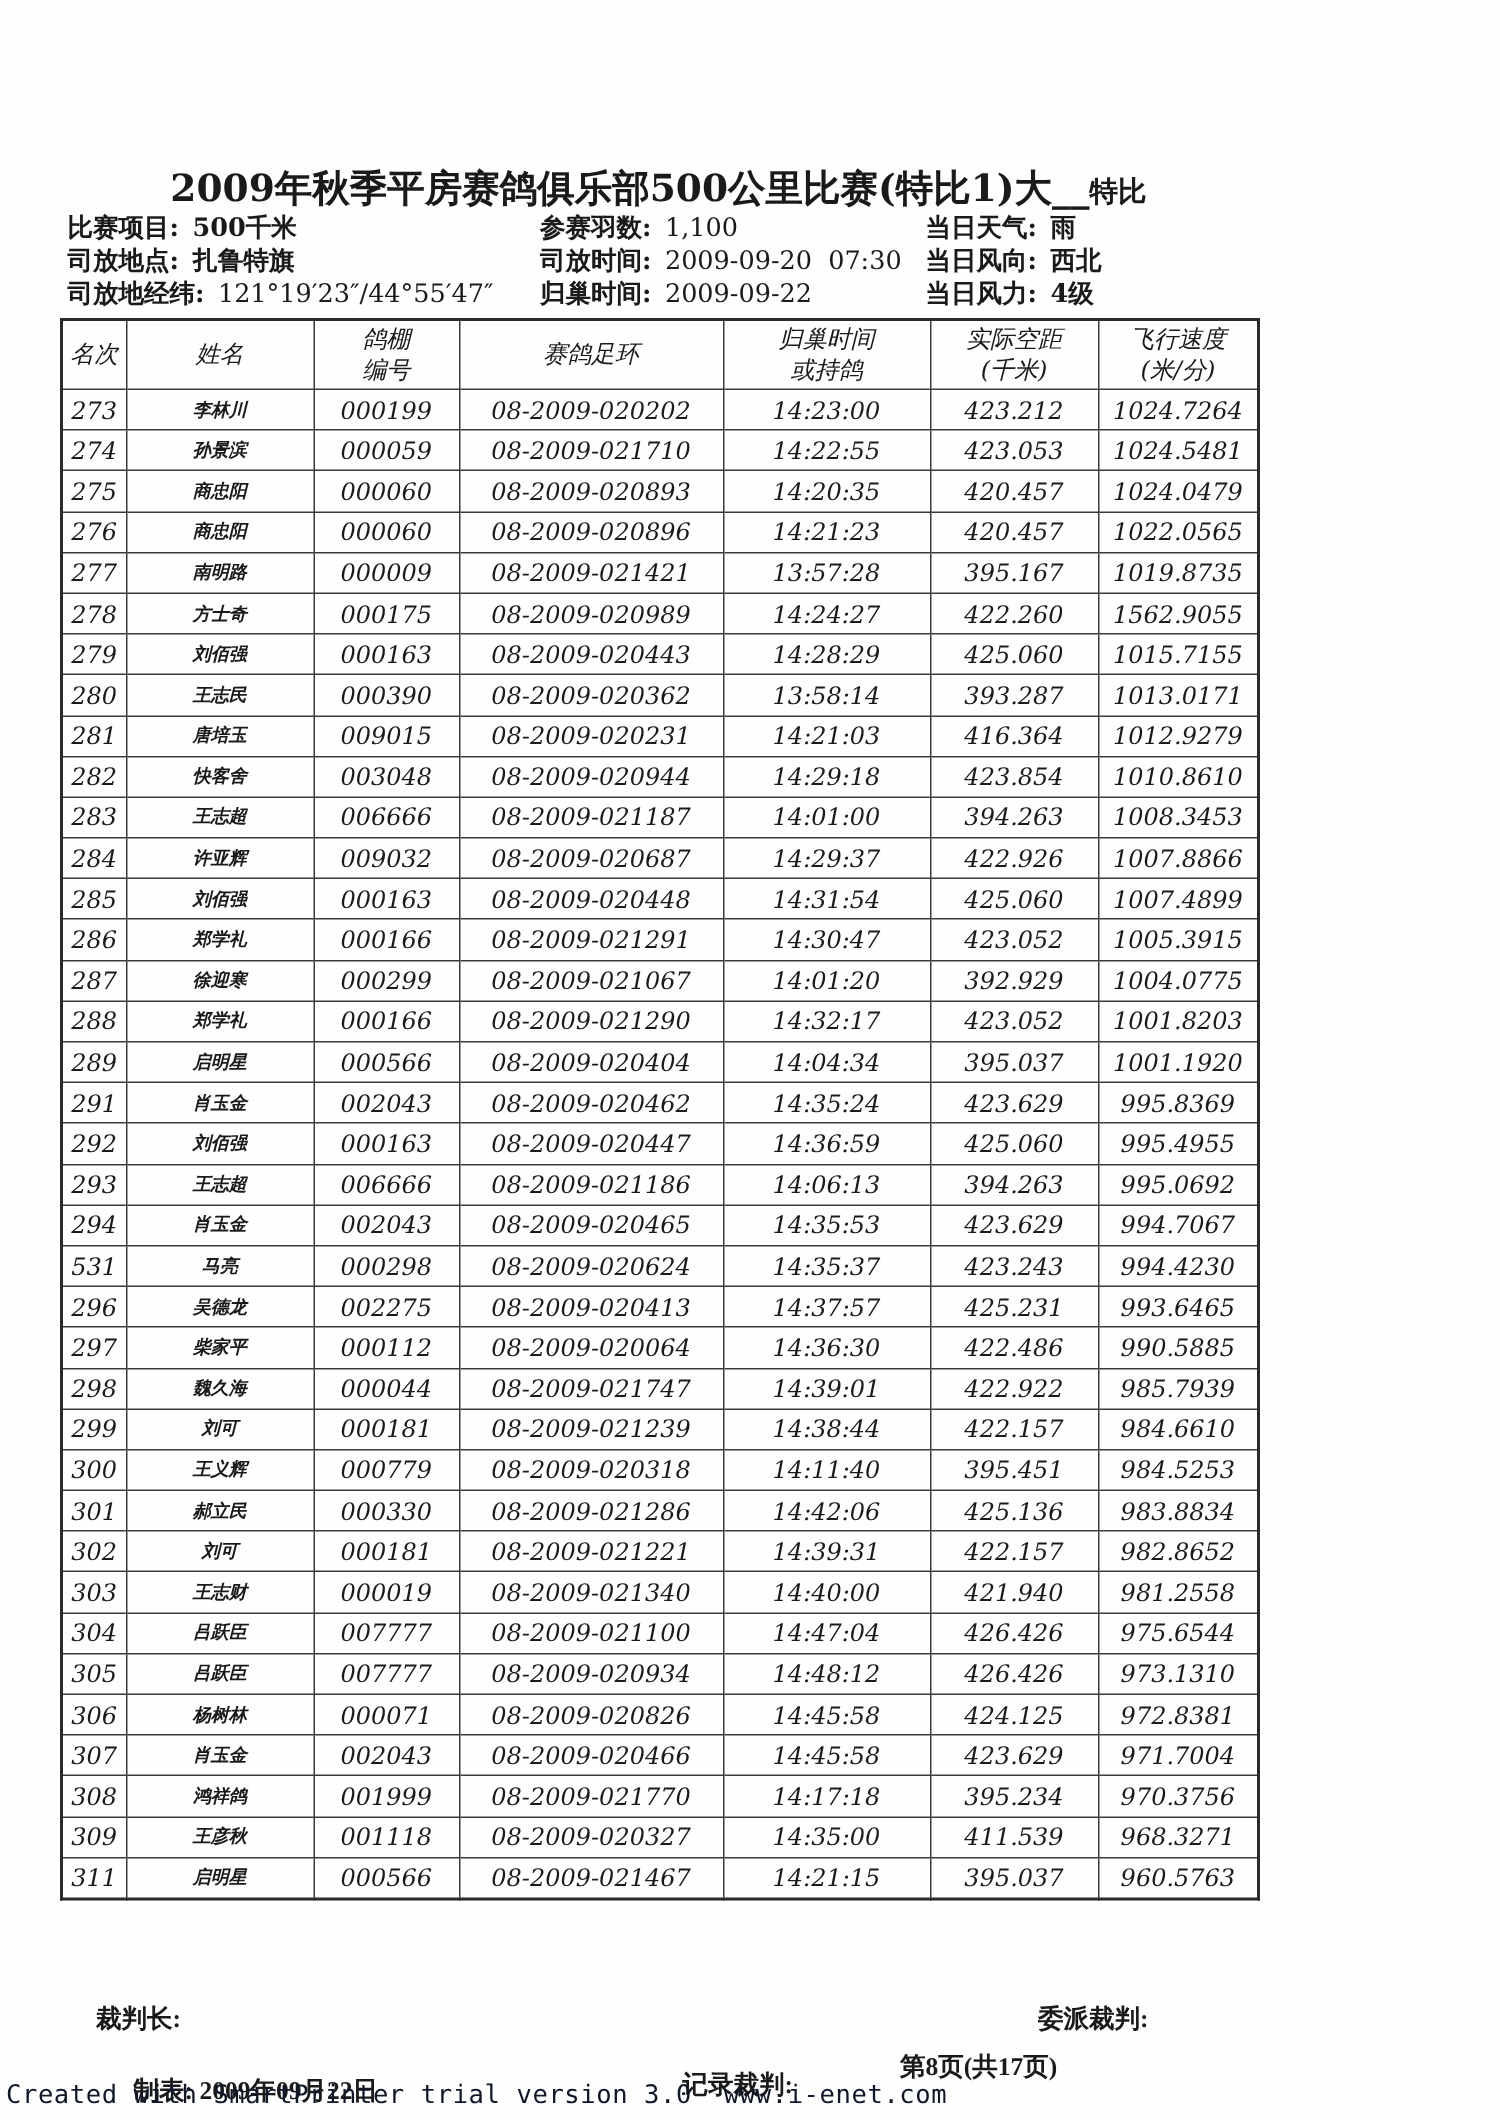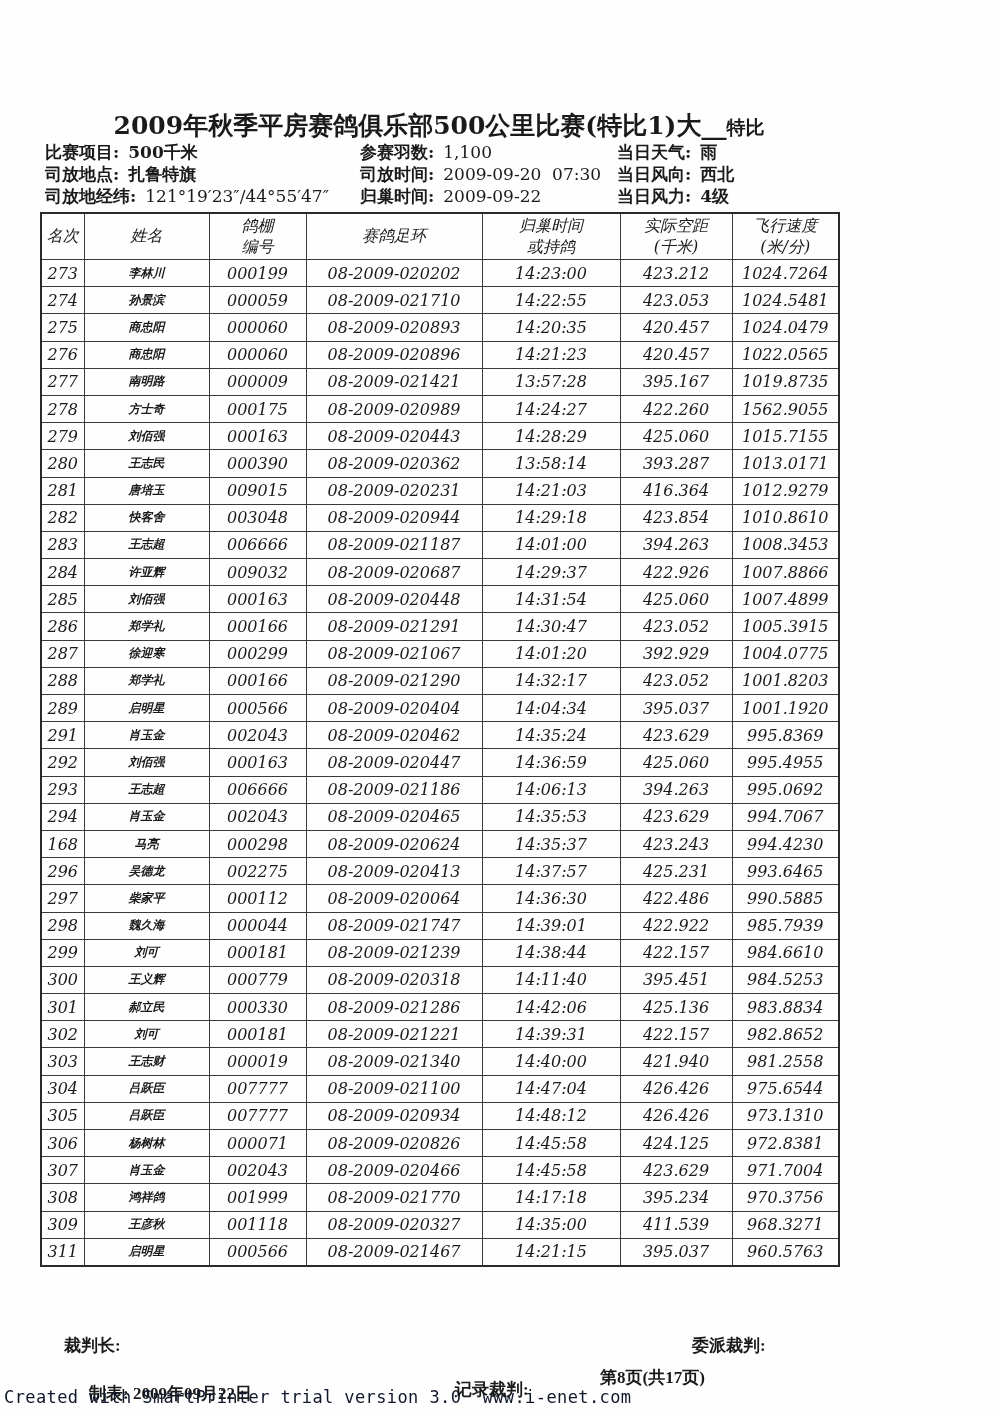--- a/index.html
+++ b/index.html
@@ -288,21 +288,21 @@
           <tr>
             <td class="col-rank">294</td>
             <td class="col-name">肖玉金</td>
             <td class="col-loft">002043</td>
             <td class="col-ring">08-2009-020465</td>
             <td class="col-return">14:35:53</td>
             <td class="col-distance">423.629</td>
             <td class="col-speed">994.7067</td>
           </tr>
           <tr>
-            <td class="col-rank">168</td>
+            <td class="col-rank">531</td>
             <td class="col-name">马亮</td>
             <td class="col-loft">000298</td>
             <td class="col-ring">08-2009-020624</td>
             <td class="col-return">14:35:37</td>
             <td class="col-distance">423.243</td>
             <td class="col-speed">994.4230</td>
           </tr>
           <tr>
             <td class="col-rank">296</td>
             <td class="col-name">吴德龙</td>

